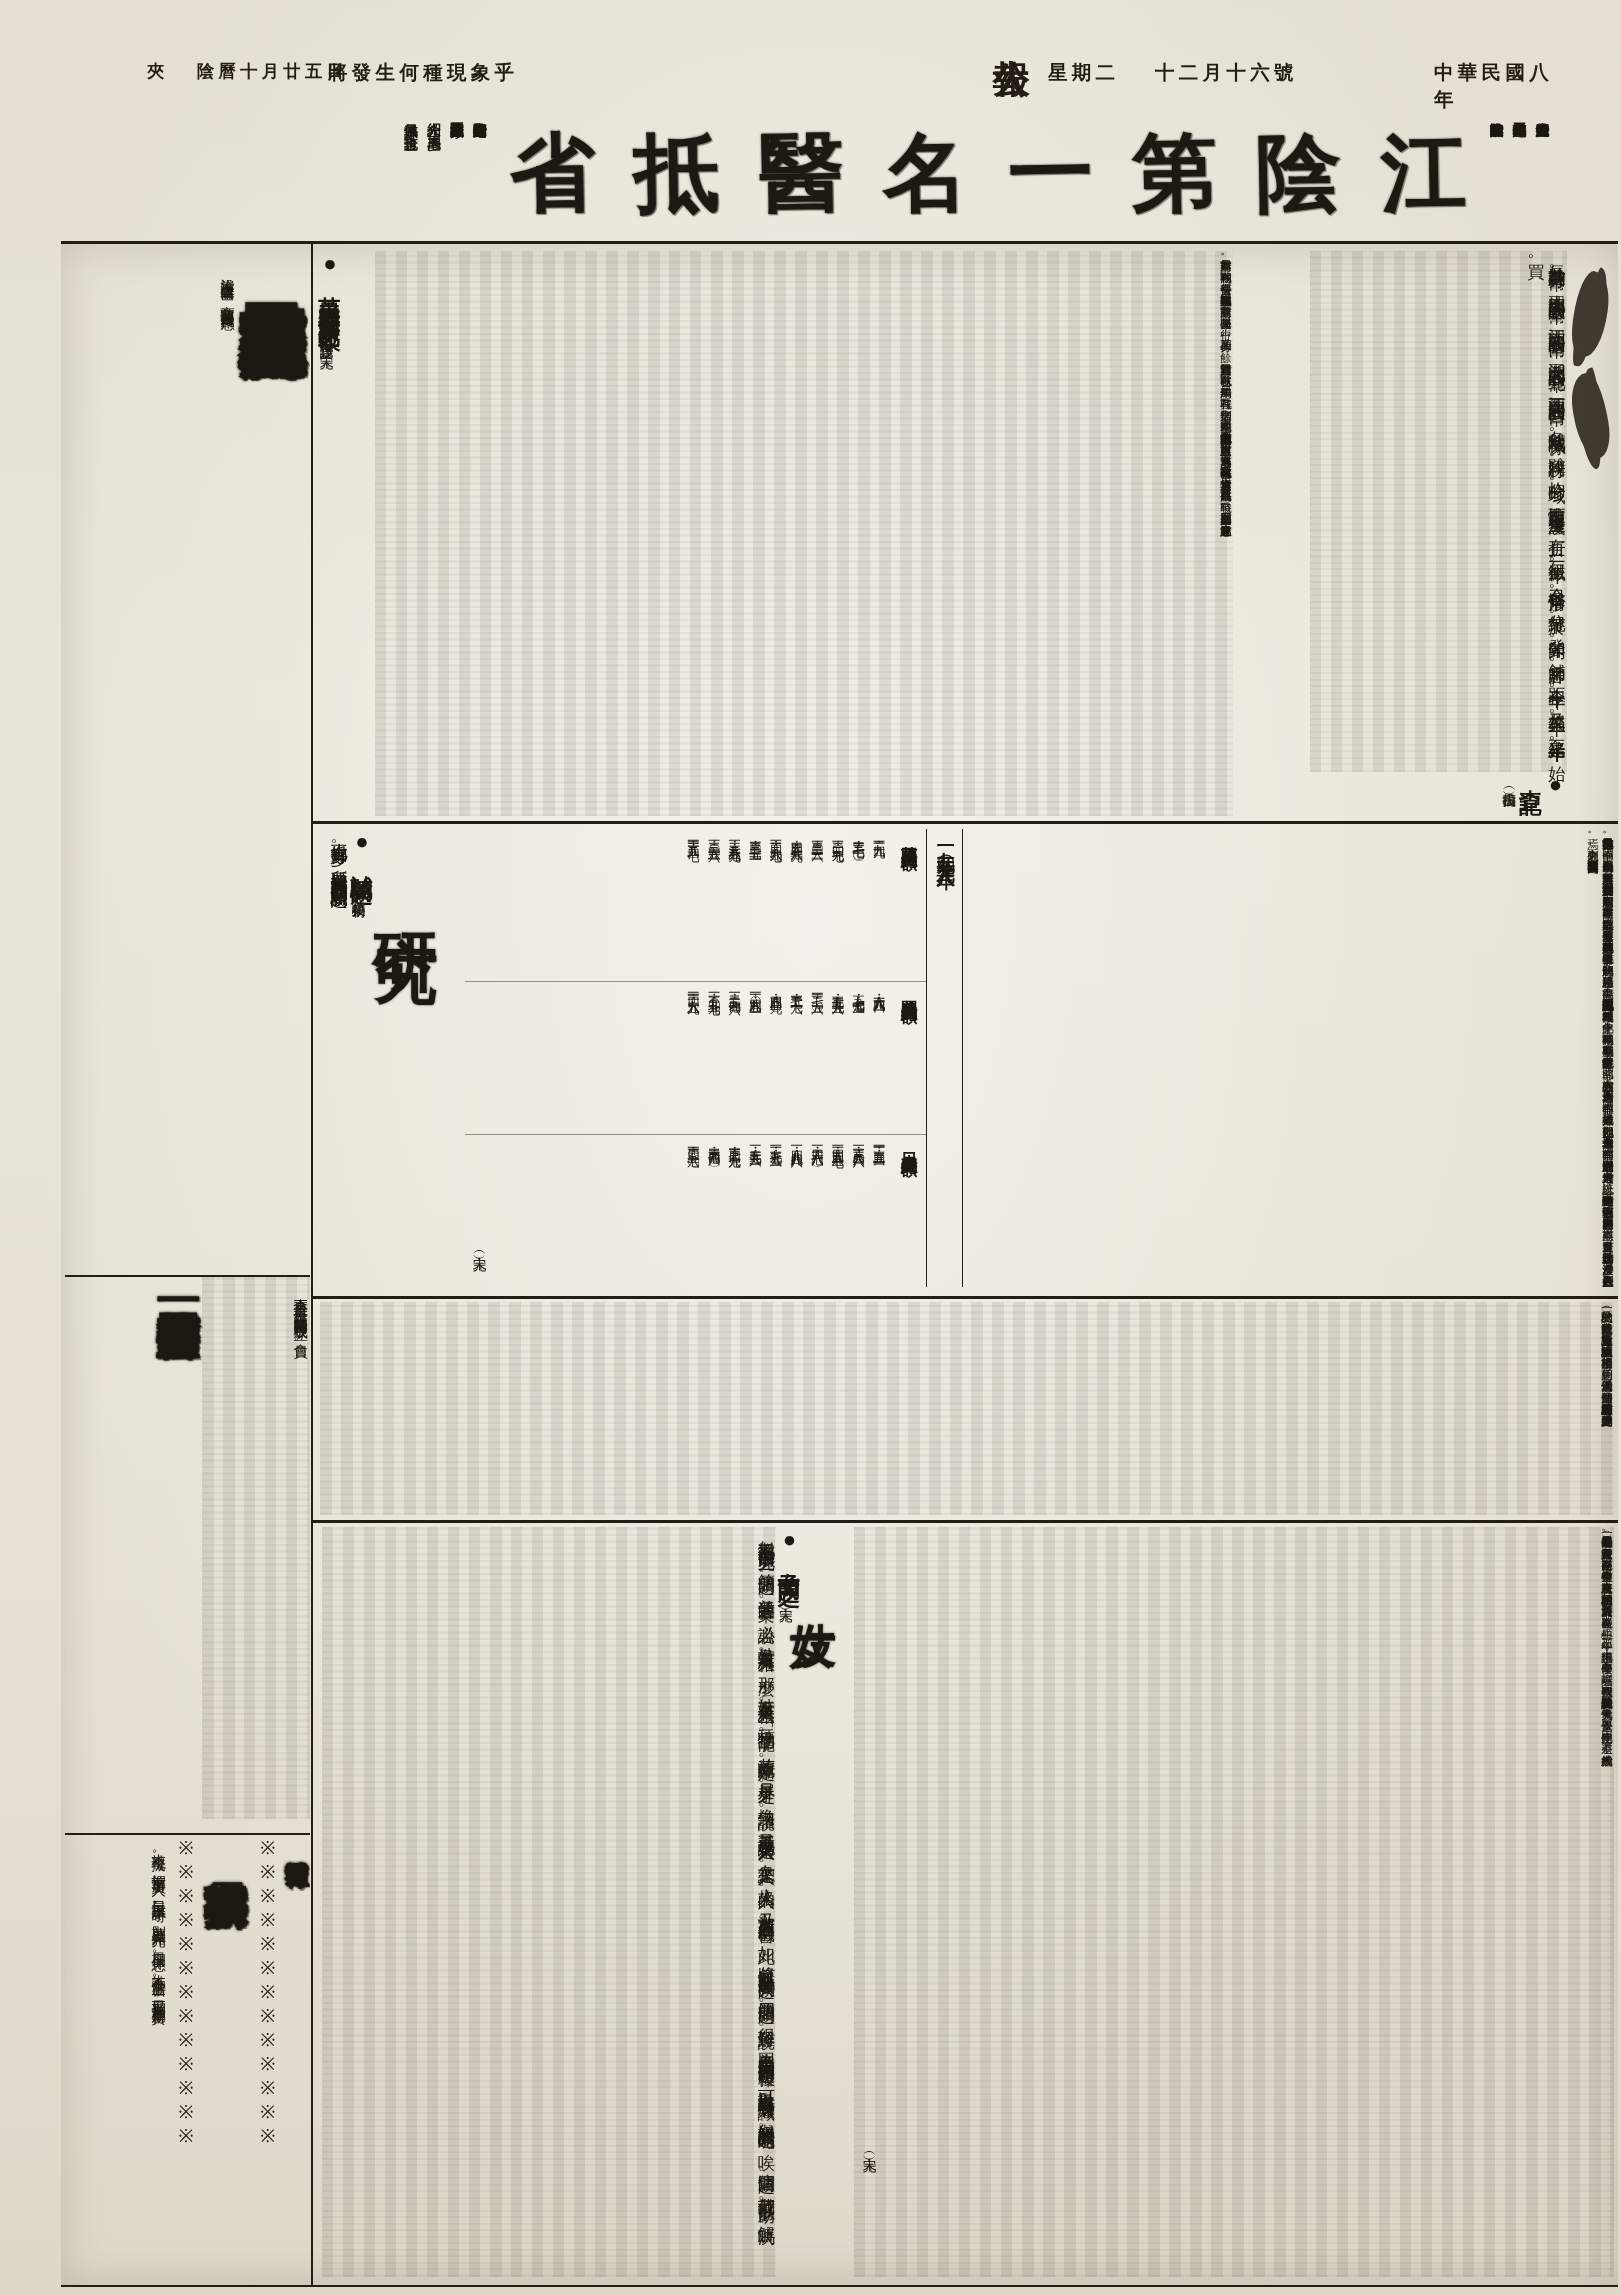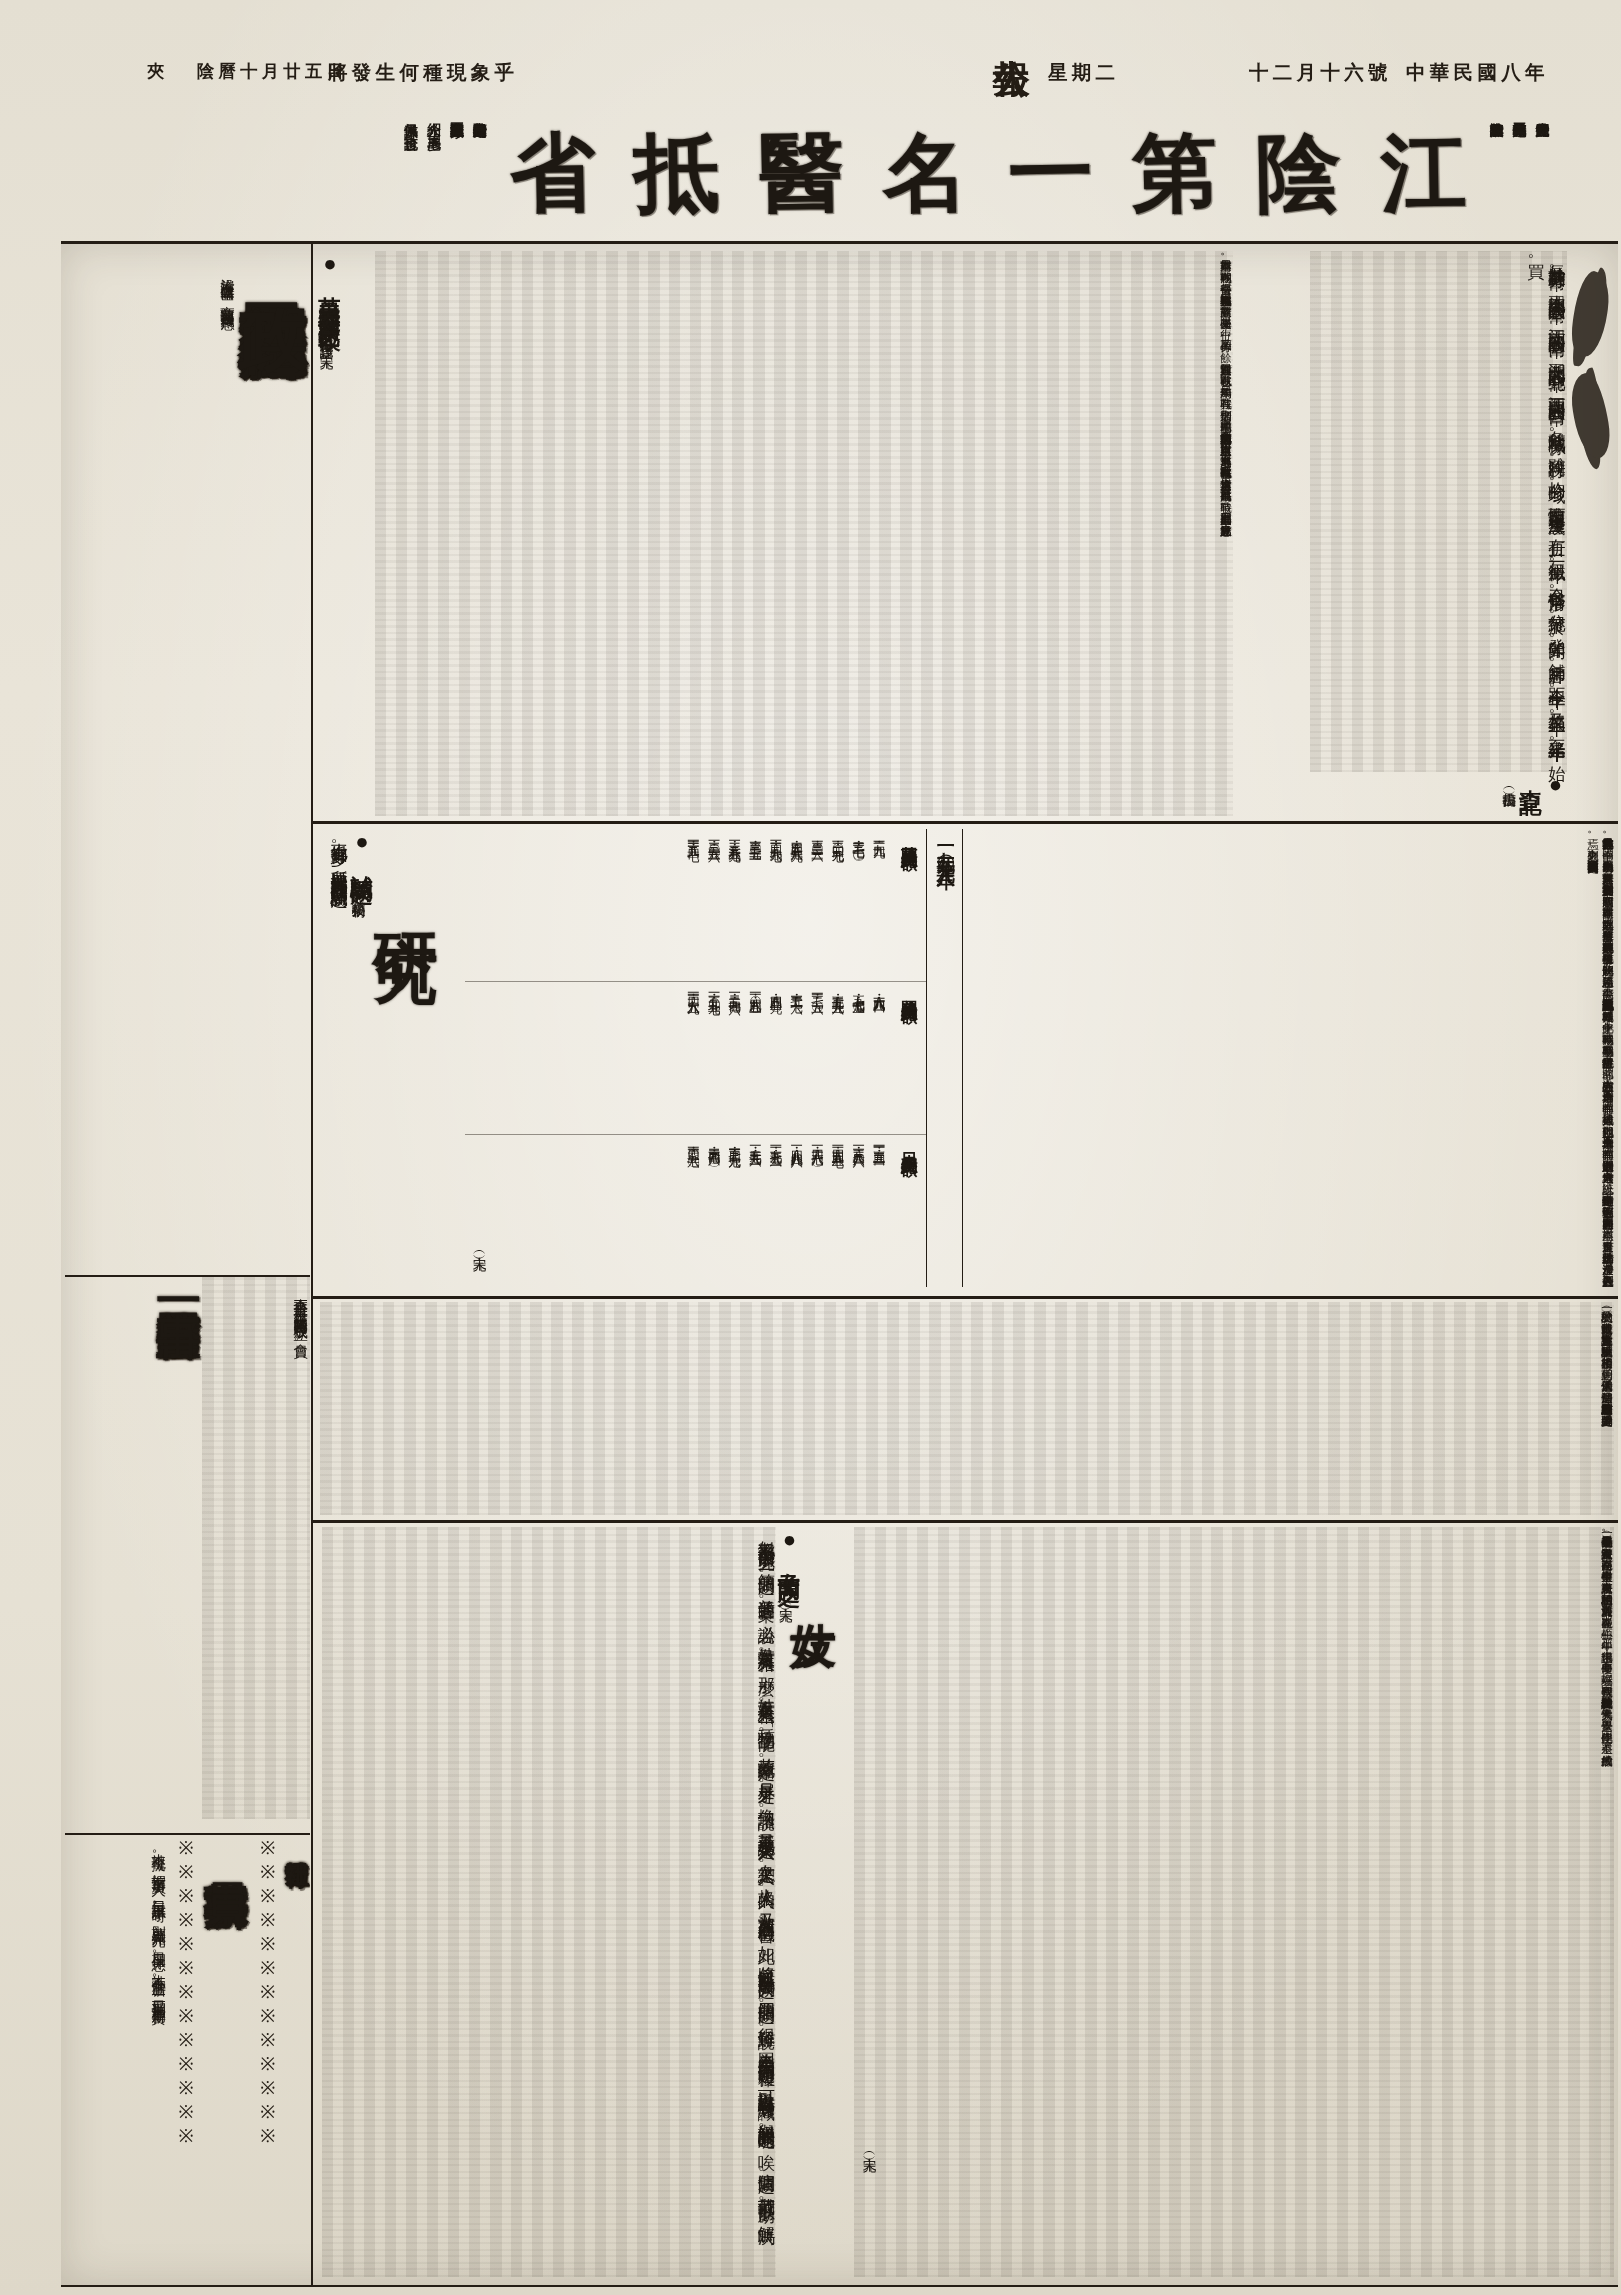--- a/index.html
+++ b/index.html
@@ -61,22 +61,22 @@
      box-shadow:-4.3px 19px 0 -8.6px #241d15,5.8px -14.4px 0 -10px #241d15;}
   .cursive i:nth-child(2){transform:rotate(-10deg);border-radius:60% 40% 50% 58%/45% 60% 42% 55%;}
   .wsub{font-size:46px;font-weight:bold;margin:14.4px 5.8px 0 5.8px;text-shadow:0 0 2.2px rgba(25,18,10,.8);}
 </style>
 </head>
 <body>
 
 <div class="page">
 
   <div class="hdr">
-    <span style="left:1345px">中華民國八年</span>
-    <span style="left:1188px">十二月十六號</span>
+    <span style="left:1373px">中華民國八年</span>
+    <span style="left:1094px">十二月十六號</span>
     <span style="left:987px">星期二</span>
     <div class="masthead">
         <span class="mchar" style="font-size: 37px; font-weight: bold;">大</span>
         <span class="mchar" style="font-size: 37px; font-weight: bold;">公</span>
         <span class="mchar" style="font-size: 37px; font-weight: bold;">報</span>
       </div>
     <span style="left:267px">將發生何種現象乎</span>
     <span style="left:136px;font-size:17.3px">陰曆十月廿五日</span>
     <span style="left:86px;font-size:17.3px">夾</span>
   </div>

